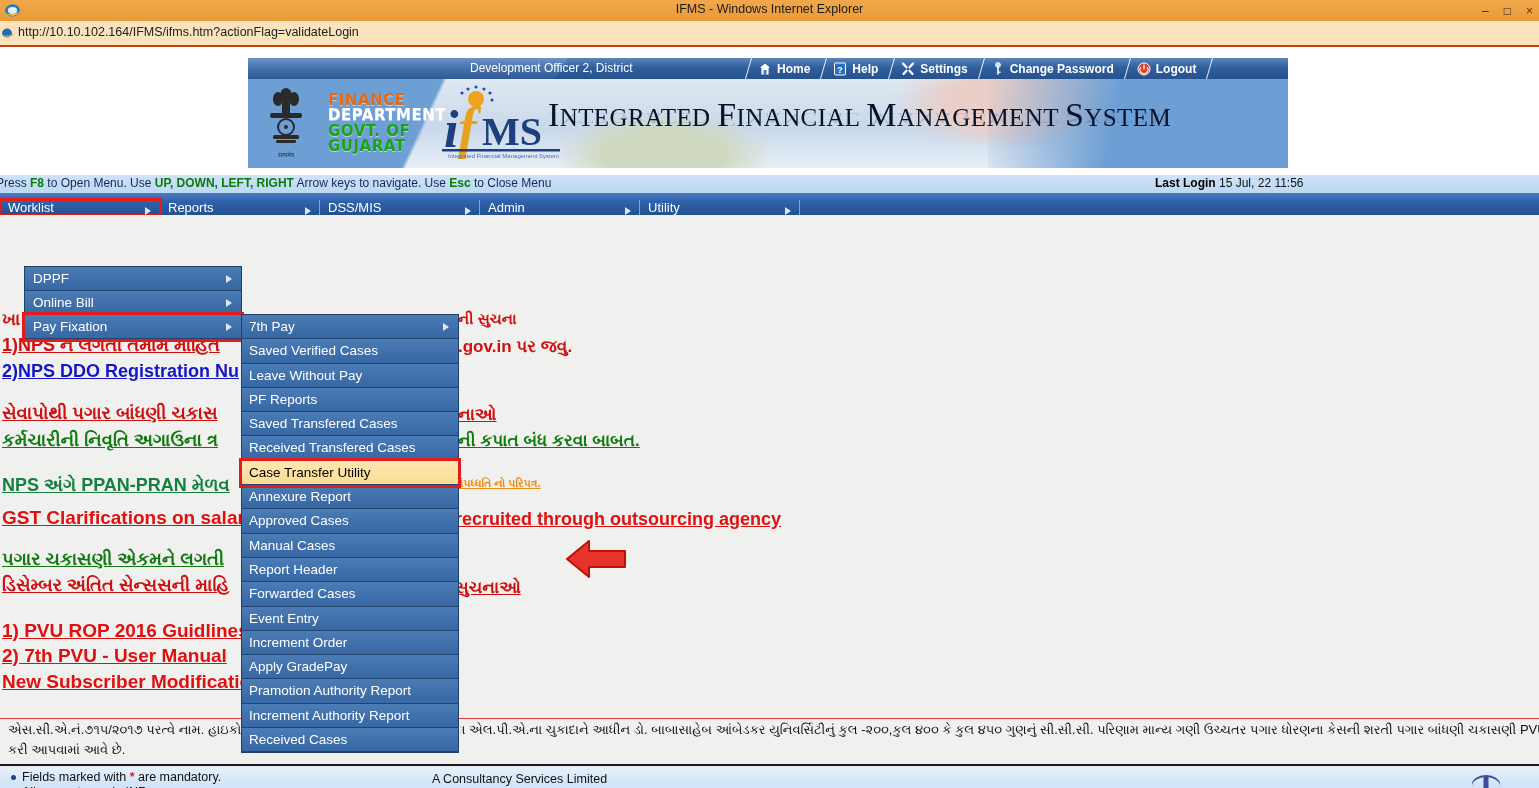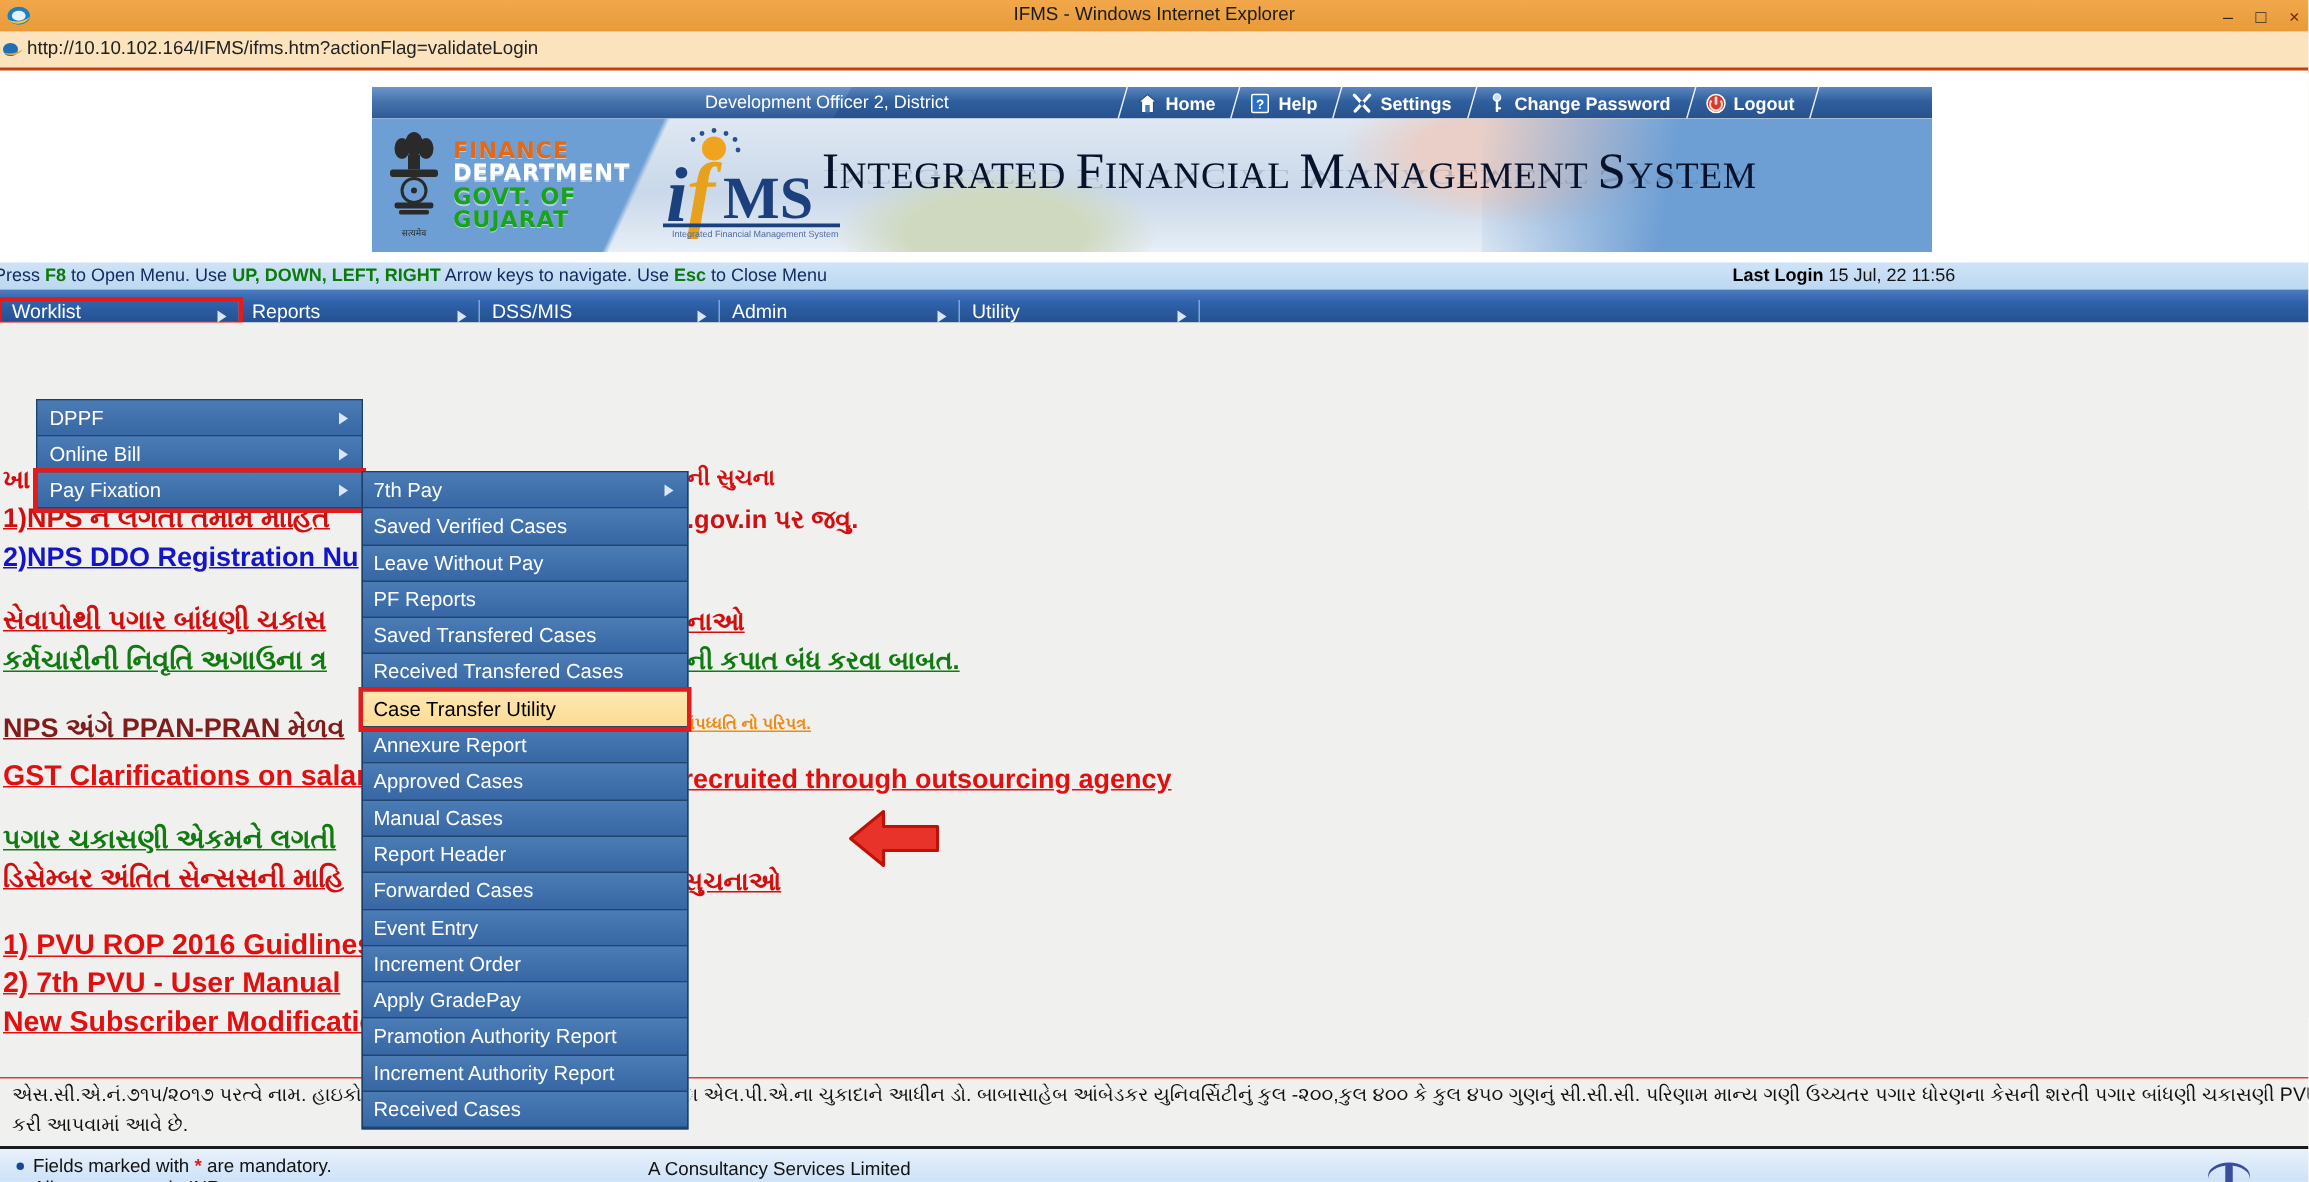--- a/index.html
+++ b/index.html
@@ -71,23 +71,23 @@
       radial-gradient(ellipse 150px 60px at 40% 85%,#cfd9bf 0 40%,rgba(207,217,191,0) 72%),
       radial-gradient(ellipse 200px 80px at 92% 75%,#dfe8f2 0 40%,rgba(223,232,242,0) 75%),
       linear-gradient(to bottom,#dfe8f2,#c9d8ea 55%,#e7eef6);
     overflow:hidden;
   }
   .banner .rightfade{
     position:absolute;right:0;top:0;width:300px;height:89px;
     background:linear-gradient(100deg,rgba(109,158,212,0) 0%,#6e9fd4 42%,#6e9fd4 100%);
   }
   .gujbox{
-    position:absolute;left:2px;top:2px;width:162px;height:85px;
+    position:absolute;left:12px;top:2px;width:162px;height:85px;
     background:linear-gradient(120deg,#6e9fd4 0 78%,rgba(110,159,212,0) 92%);
-    display:flex;align-items:center;gap:4px;padding-left:4px;box-sizing:border-box;
+    display:flex;align-items:center;gap:20px;padding-left:4px;box-sizing:border-box;
   }
   .emblem{width:44px;height:74px;position:relative;flex:none;}
   .fd-lines{display:flex;flex-direction:column;line-height:1.02;font-weight:bold;font-size:15px;
     font-family:"DejaVu Sans", sans-serif;letter-spacing:.5px;}
   .fd-lines span{text-shadow:0 1px 0 rgba(255,255,255,.5);}
   .ifms-mark{position:absolute;left:180px;top:6px;width:150px;height:78px;}
   .ifms-title{
     position:absolute;left:300px;top:17px;font-family:"Liberation Serif",serif;
     font-size:34px;color:#08122b;white-space:nowrap;letter-spacing:.4px;
   }
@@ -392,21 +392,21 @@
       <div id="notice-host">
           <div class="notice" style="left: 2px; top: 95px; color: rgb(208, 16, 16); font-size: 17px;">ખા</div>
           <div class="notice" style="left: 458px; top: 95px; color: rgb(208, 16, 16); font-size: 15px;">ની સુચના</div>
           <div class="notice u" style="left: 2px; top: 120px; color: rgb(208, 16, 16); font-size: 18px;">1)NPS ન લગતી તમામ માહિત</div>
           <div class="notice" style="left: 458px; top: 122px; color: rgb(208, 16, 16); font-size: 17px;">.gov.in પર જવુ.</div>
           <div class="notice u" style="left: 2px; top: 146px; color: rgb(20, 20, 200); font-size: 18px;">2)NPS DDO Registration Nu</div>
           <div class="notice u" style="left: 2px; top: 188px; color: rgb(208, 16, 16); font-size: 18px;">સેવાપોથી પગાર બાંધણી ચકાસ</div>
           <div class="notice u" style="left: 458px; top: 190px; color: rgb(208, 16, 16); font-size: 17px;">નાઓ</div>
           <div class="notice u" style="left: 2px; top: 215px; color: rgb(17, 122, 17); font-size: 18px;">કર્મચારીની નિવૃતિ અગાઉના ત્ર</div>
           <div class="notice u" style="left: 458px; top: 216px; color: rgb(17, 122, 17); font-size: 17px;">ની કપાત બંધ કરવા બાબત.</div>
-          <div class="notice u" style="left: 2px; top: 260px; color: #7f1d1d; font-size: 18px;">NPS અંગે  PPAN-PRAN મેળવ</div>
+          <div class="notice u" style="left: 2px; top: 260px; color: #15803d; font-size: 18px;">NPS અંગે  PPAN-PRAN મેળવ</div>
           <div class="notice u" style="left: 452px; top: 262px; color: rgb(239, 139, 21); font-size: 11px;">ાંપધ્ધતિ નો પરિપત્ર.</div>
           <div class="notice u" style="left: 2px; top: 292px; color: rgb(224, 16, 16); font-size: 19px;">GST Clarifications on salar</div>
           <div class="notice u" style="left: 455px; top: 294px; color: rgb(224, 16, 16); font-size: 18px;">recruited through outsourcing agency</div>
           <div class="notice u" style="left: 2px; top: 334px; color: rgb(17, 122, 17); font-size: 18px;">પગાર ચકાસણી એકમને લગતી</div>
           <div class="notice u" style="left: 2px; top: 360px; color: rgb(208, 16, 16); font-size: 18px;">ડિસેમ્બર અંતિત સેન્સસની માહિ</div>
           <div class="notice u" style="left: 455px; top: 363px; color: rgb(208, 16, 16); font-size: 17px;">સુચનાઓ</div>
           <div class="notice u" style="left: 2px; top: 405px; color: rgb(224, 16, 16); font-size: 19px;">1) PVU ROP 2016 Guidlines</div>
           <div class="notice u" style="left: 2px; top: 430px; color: rgb(224, 16, 16); font-size: 19px;">2) 7th PVU - User Manual</div>
           <div class="notice u" style="left: 2px; top: 456px; color: rgb(224, 16, 16); font-size: 19px;">New Subscriber Modificatio</div>
         </div>

